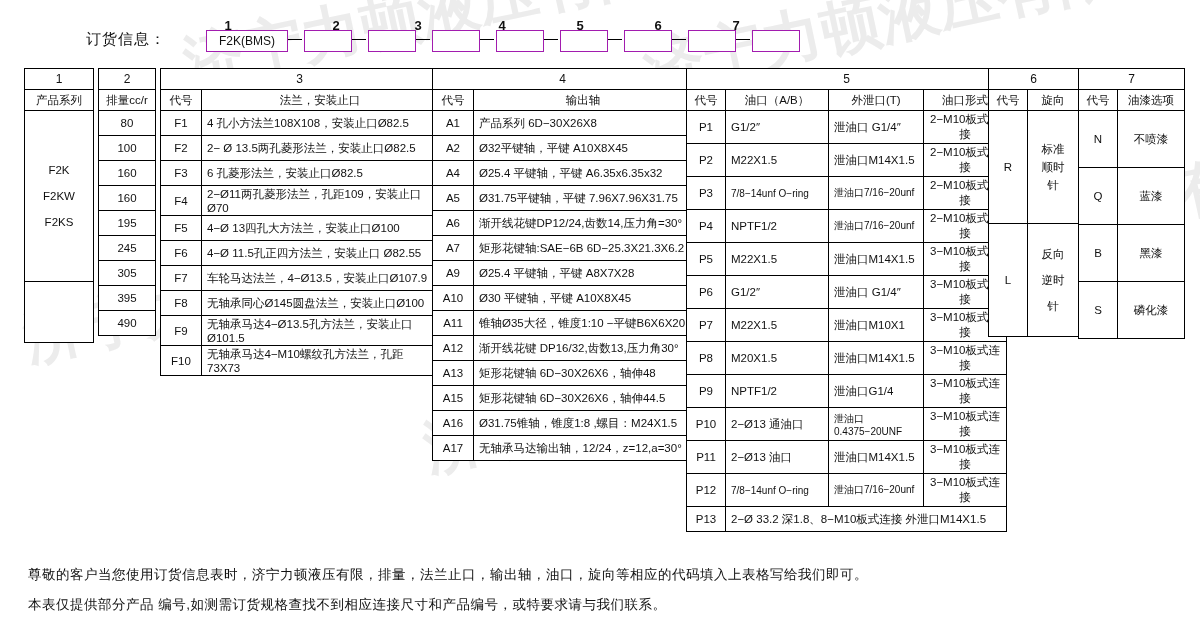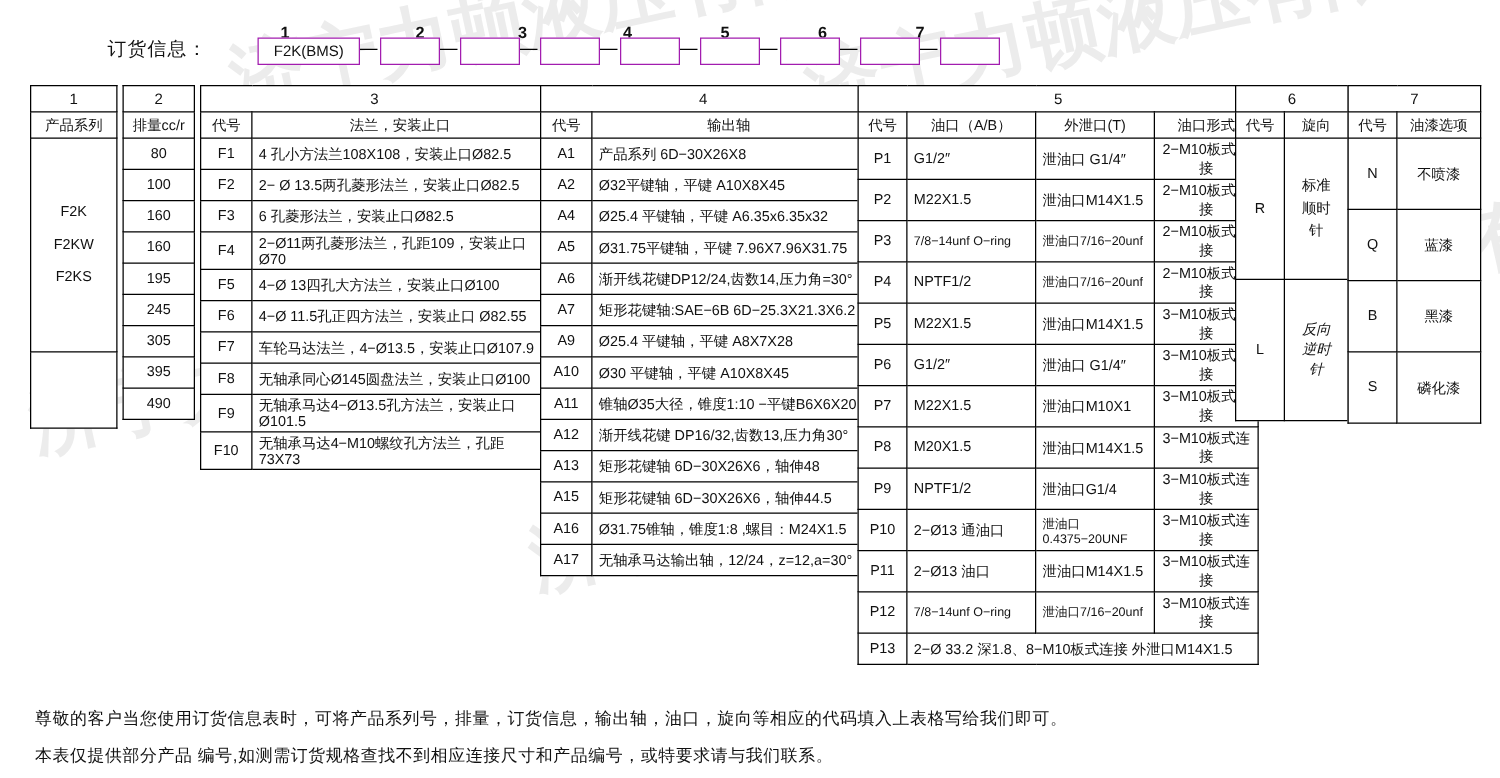--- a/index.html
+++ b/index.html
@@ -395,21 +395,21 @@
     <tr>
       <td class="hdr-txt" style="width:32px;">代号</td>
       <td class="hdr-txt" style="width:44px;">旋向</td>
     </tr>
     <tr>
       <td style="height:110px;">R</td>
       <td style="height:110px;line-height:18px;"><span style="writing-mode:horizontal-tb;display:inline-block;width:26px;">标准顺时针</span></td>
     </tr>
     <tr>
       <td style="height:110px;">L</td>
-      <td style="height:110px;line-height:16px;font-style:italic;"><span style="display:inline-block;width:26px;">反向逆时针</span></td>
+      <td style="height:110px;line-height:26px;"><span style="display:inline-block;width:26px;">反向逆时针</span></td>
     </tr>
   </tbody>
     </table>
 
   <table class="tbl t7">
     <tbody>
         <tr>
           <td class="hdr-num" colspan="2">7</td>
         </tr>
     <tr>
@@ -429,17 +429,17 @@
           <td style="height:54px;">黑漆</td>
         </tr>
     <tr>
           <td style="height:54px;">S</td>
           <td style="height:54px;">磷化漆</td>
         </tr>
   </tbody>
     </table>
 
   <div class="foot">
-    <div>尊敬的客户当您使用订货信息表时，可将产品系列号，排量，订货信息，输出轴，油口，旋向等相应的代码填入上表格写给我们即可。</div>
+    <div>尊敬的客户当您使用订货信息表时，济宁力顿液压有限，排量，法兰止口，输出轴，油口，旋向等相应的代码填入上表格写给我们即可。</div>
     <div>本表仅提供部分产品 编号,如测需订货规格查找不到相应连接尺寸和产品编号，或特要求请与我们联系。</div>
   </div>
 
 </div>
 
 </body></html>

